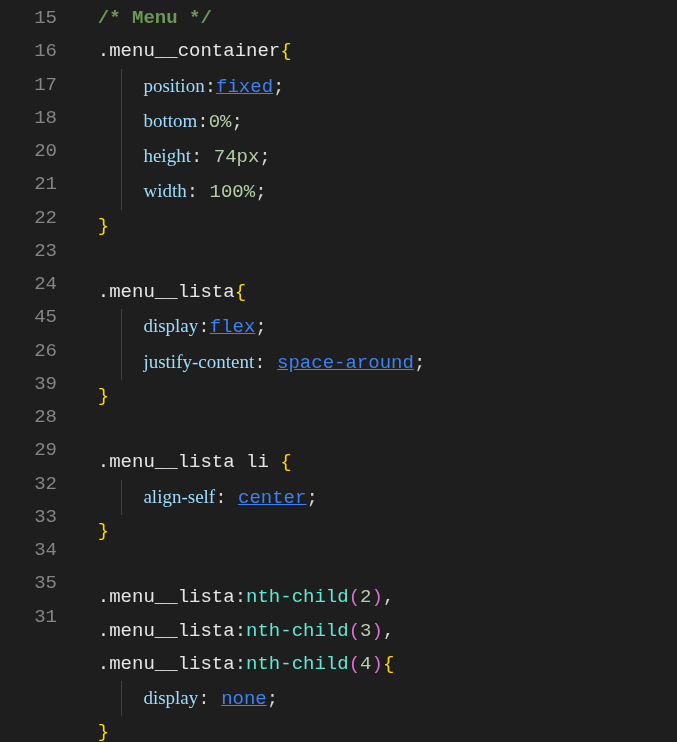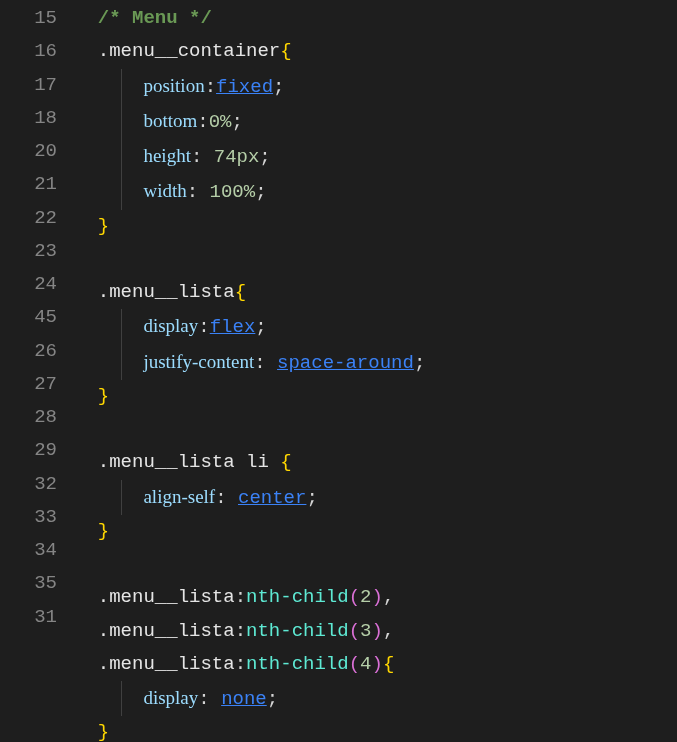--- a/index.html
+++ b/index.html
@@ -65,21 +65,21 @@
       <div class="line-number">16</div>
       <div class="line-number">17</div>
       <div class="line-number">18</div>
       <div class="line-number">20</div>
       <div class="line-number">21</div>
       <div class="line-number">22</div>
       <div class="line-number">23</div>
       <div class="line-number">24</div>
       <div class="line-number">45</div>
       <div class="line-number">26</div>
-      <div class="line-number">27</div>
+      <div class="line-number">39</div>
       <div class="line-number">28</div>
       <div class="line-number">29</div>
       <div class="line-number">32</div>
       <div class="line-number">33</div>
       <div class="line-number">34</div>
       <div class="line-number">35</div>
       <div class="line-number">31</div>
     </div>
   <div class="code-area" id="code-area"><div class="code-line"><span>  </span><span class="comment">/* Menu */</span></div><div class="code-line"><span>  </span><span class="selector">.menu__container</span><span class="brace">{</span></div><div class="code-line"><span class="indent-guide" style="left: 45.625px;"></span><span>      </span><span class="property">position</span><span class="colon">:</span><span class="value-keyword">fixed</span><span class="punct">;</span></div><div class="code-line"><span class="indent-guide" style="left: 45.625px;"></span><span>      </span><span class="property">bottom</span><span class="colon">:</span><span class="value-number">0%</span><span class="punct">;</span></div><div class="code-line"><span class="indent-guide" style="left: 45.625px;"></span><span>      </span><span class="property">height</span><span class="colon">:</span><span class="punct"> </span><span class="value-number">74px</span><span class="punct">;</span></div><div class="code-line"><span class="indent-guide" style="left: 45.625px;"></span><span>      </span><span class="property">width</span><span class="colon">:</span><span class="punct"> </span><span class="value-number">100%</span><span class="punct">;</span></div><div class="code-line"><span>  </span><span class="brace">}</span></div><div class="code-line">&nbsp;</div><div class="code-line"><span>  </span><span class="selector">.menu__lista</span><span class="brace">{</span></div><div class="code-line"><span class="indent-guide" style="left: 45.625px;"></span><span>      </span><span class="property">display</span><span class="colon">:</span><span class="value-keyword">flex</span><span class="punct">;</span></div><div class="code-line"><span class="indent-guide" style="left: 45.625px;"></span><span>      </span><span class="property">justify-content</span><span class="colon">:</span><span class="punct"> </span><span class="value-keyword">space-around</span><span class="punct">;</span></div><div class="code-line"><span>  </span><span class="brace">}</span></div><div class="code-line">&nbsp;</div><div class="code-line"><span>  </span><span class="selector">.menu__lista</span><span class="punct"> </span><span class="selector">li</span><span class="punct"> </span><span class="brace">{</span></div><div class="code-line"><span class="indent-guide" style="left: 45.625px;"></span><span>      </span><span class="property">align-self</span><span class="colon">:</span><span class="punct"> </span><span class="value-keyword">center</span><span class="punct">;</span></div><div class="code-line"><span>  </span><span class="brace">}</span></div><div class="code-line">&nbsp;</div><div class="code-line"><span>  </span><span class="selector">.menu__lista</span><span class="punct">:</span><span class="func">nth-child</span><span class="paren">(</span><span class="value-number">2</span><span class="paren">)</span><span class="punct">,</span></div><div class="code-line"><span>  </span><span class="selector">.menu__lista</span><span class="punct">:</span><span class="func">nth-child</span><span class="paren">(</span><span class="value-number">3</span><span class="paren">)</span><span class="punct">,</span></div><div class="code-line"><span>  </span><span class="selector">.menu__lista</span><span class="punct">:</span><span class="func">nth-child</span><span class="paren">(</span><span class="value-number">4</span><span class="paren">)</span><span class="brace">{</span></div><div class="code-line"><span class="indent-guide" style="left: 45.625px;"></span><span>      </span><span class="property">display</span><span class="colon">:</span><span class="punct"> </span><span class="value-keyword">none</span><span class="punct">;</span></div><div class="code-line"><span>  </span><span class="brace">}</span></div></div>
 </div>

